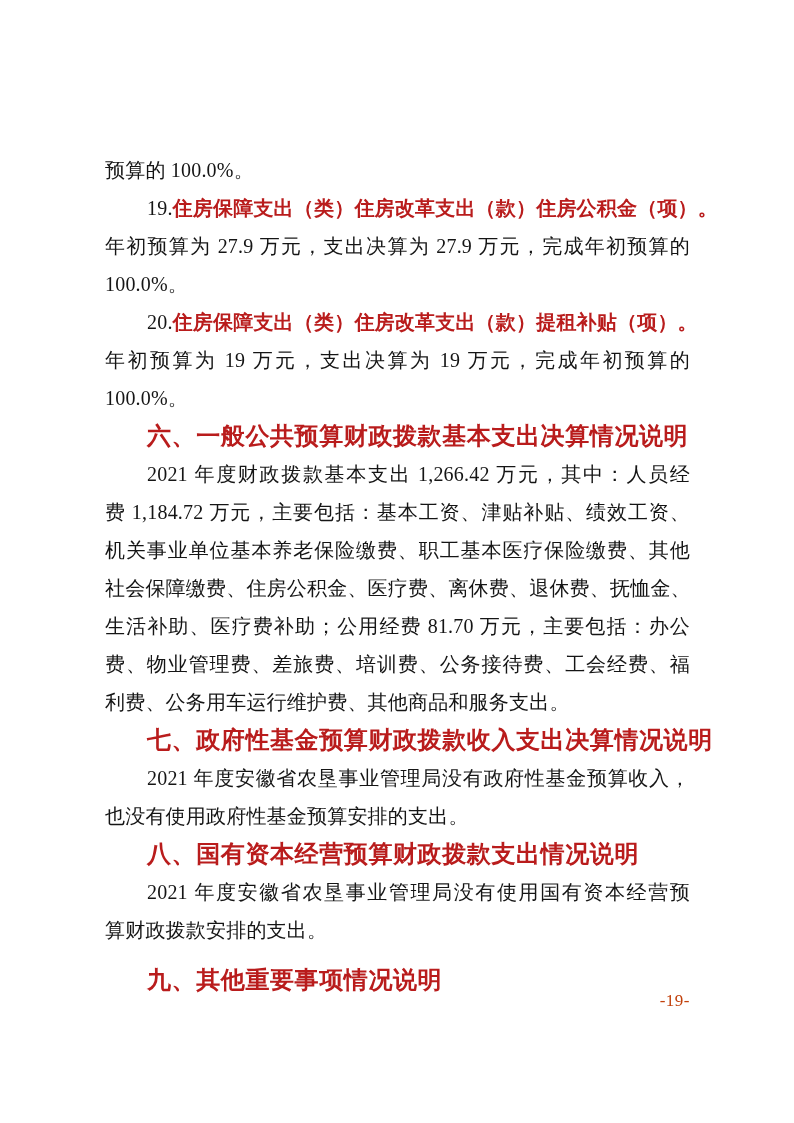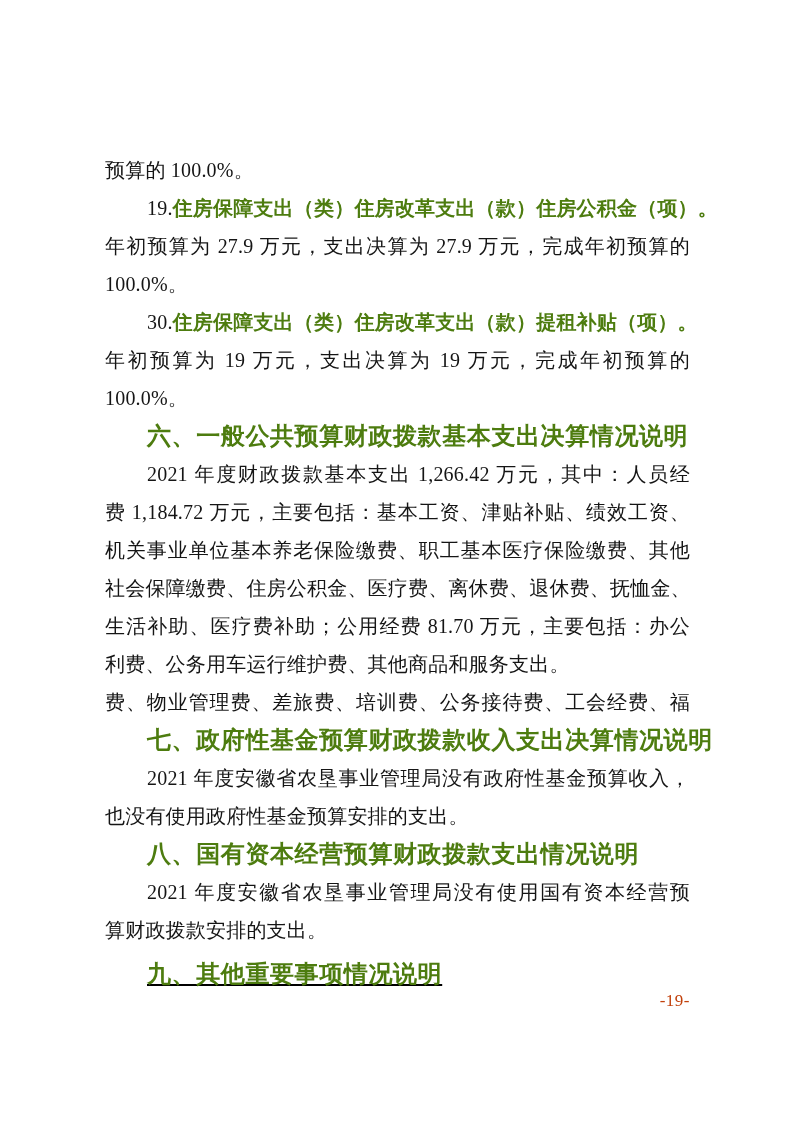--- a/index.html
+++ b/index.html
@@ -37,24 +37,24 @@
   .line.heading {
     font-family: "Liberation Sans", "DejaVu Sans", sans-serif;
     font-weight: bold;
     font-size: 24px;
     letter-spacing: 0.6px;
     color: #000000;
     white-space: nowrap;
     text-align: left;
     text-align-last: left;
   }
-  .line.space-before { margin-top: 6px; text-decoration: underline; }
+  .line.space-before { margin-top: 12px; }
   .run-bold {
     font-weight: bold;
-    color: #4d7c0f;
+    color: #b91c1c;
   }
   .footer {
     position: absolute;
     top: 990px;
     left: 105px;
     width: 585px;
     text-align: right;
     font-size: 17px;
     line-height: 22px;
     letter-spacing: 0.5px;
@@ -64,31 +64,31 @@
 </style>
 </head>
 <body>
 
 <div class="page">
   <div class="content" id="doc-body">
       <div class="line"><span>预算的 100.0%。</span></div>
       <div class="line indent fill"><span>19.</span><span class="run-bold">住房保障支出（类）住房改革支出（款）住房公积金（项）。</span></div>
       <div class="line fill"><span>年初预算为 27.9 万元，支出决算为 27.9 万元，完成年初预算的</span></div>
       <div class="line"><span>100.0%。</span></div>
-      <div class="line indent fill"><span>30.</span><span class="run-bold">住房保障支出（类）住房改革支出（款）提租补贴（项）。</span></div>
+      <div class="line indent fill"><span>20.</span><span class="run-bold">住房保障支出（类）住房改革支出（款）提租补贴（项）。</span></div>
       <div class="line fill"><span>年初预算为 19 万元，支出决算为 19 万元，完成年初预算的</span></div>
       <div class="line"><span>100.0%。</span></div>
       <div class="line heading indent"><span class="run-bold">六、一般公共预算财政拨款基本支出决算情况说明</span></div>
       <div class="line indent fill"><span>2021 年度财政拨款基本支出 1,266.42 万元，其中：人员经</span></div>
       <div class="line fill"><span>费 1,184.72 万元，主要包括：基本工资、津贴补贴、绩效工资、</span></div>
       <div class="line fill"><span>机关事业单位基本养老保险缴费、职工基本医疗保险缴费、其他</span></div>
       <div class="line fill"><span>社会保障缴费、住房公积金、医疗费、离休费、退休费、抚恤金、</span></div>
       <div class="line fill"><span>生活补助、医疗费补助；公用经费 81.70 万元，主要包括：办公</span></div>
+      <div class="line fill"><span>费、物业管理费、差旅费、培训费、公务接待费、工会经费、福</span></div>
       <div class="line"><span>利费、公务用车运行维护费、其他商品和服务支出。</span></div>
-      <div class="line fill"><span>费、物业管理费、差旅费、培训费、公务接待费、工会经费、福</span></div>
       <div class="line heading indent"><span class="run-bold">七、政府性基金预算财政拨款收入支出决算情况说明</span></div>
       <div class="line indent fill"><span>2021 年度安徽省农垦事业管理局没有政府性基金预算收入，</span></div>
       <div class="line"><span>也没有使用政府性基金预算安排的支出。</span></div>
       <div class="line heading indent"><span class="run-bold">八、国有资本经营预算财政拨款支出情况说明</span></div>
       <div class="line indent fill"><span>2021 年度安徽省农垦事业管理局没有使用国有资本经营预</span></div>
       <div class="line"><span>算财政拨款安排的支出。</span></div>
       <div class="line heading indent space-before"><span class="run-bold">九、其他重要事项情况说明</span></div>
     </div>
   <div class="footer">-19-</div>
 </div>

